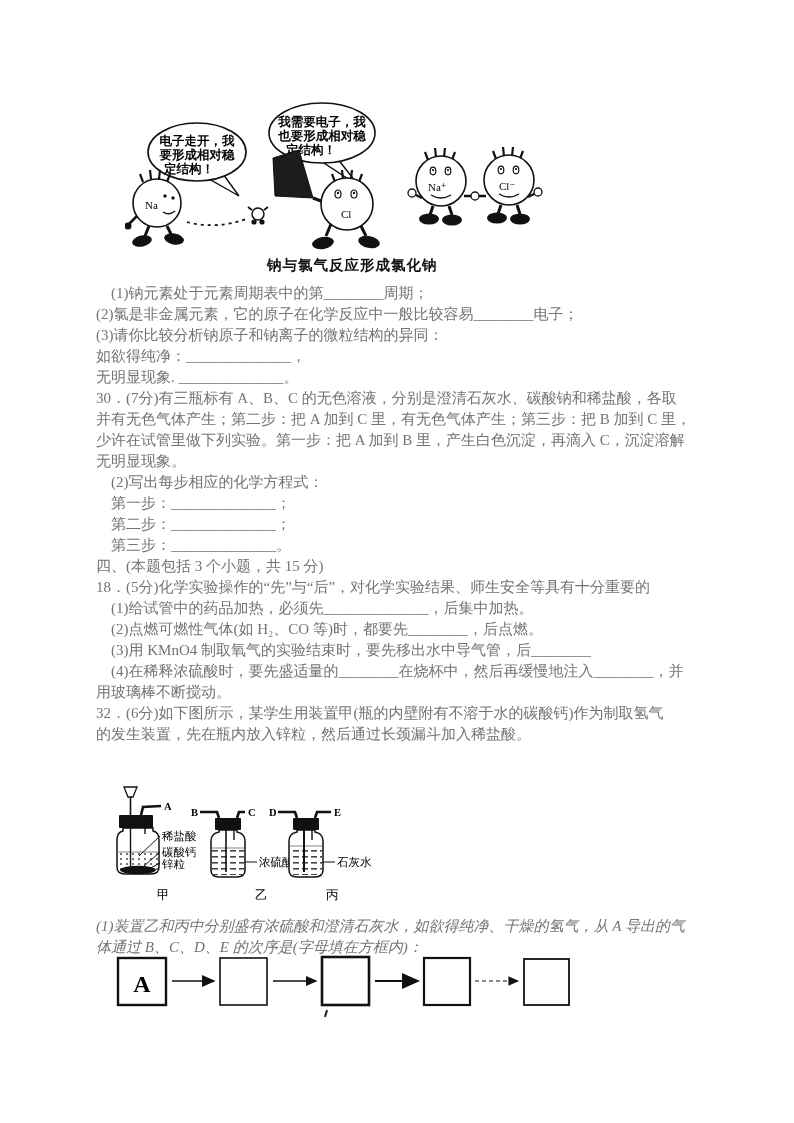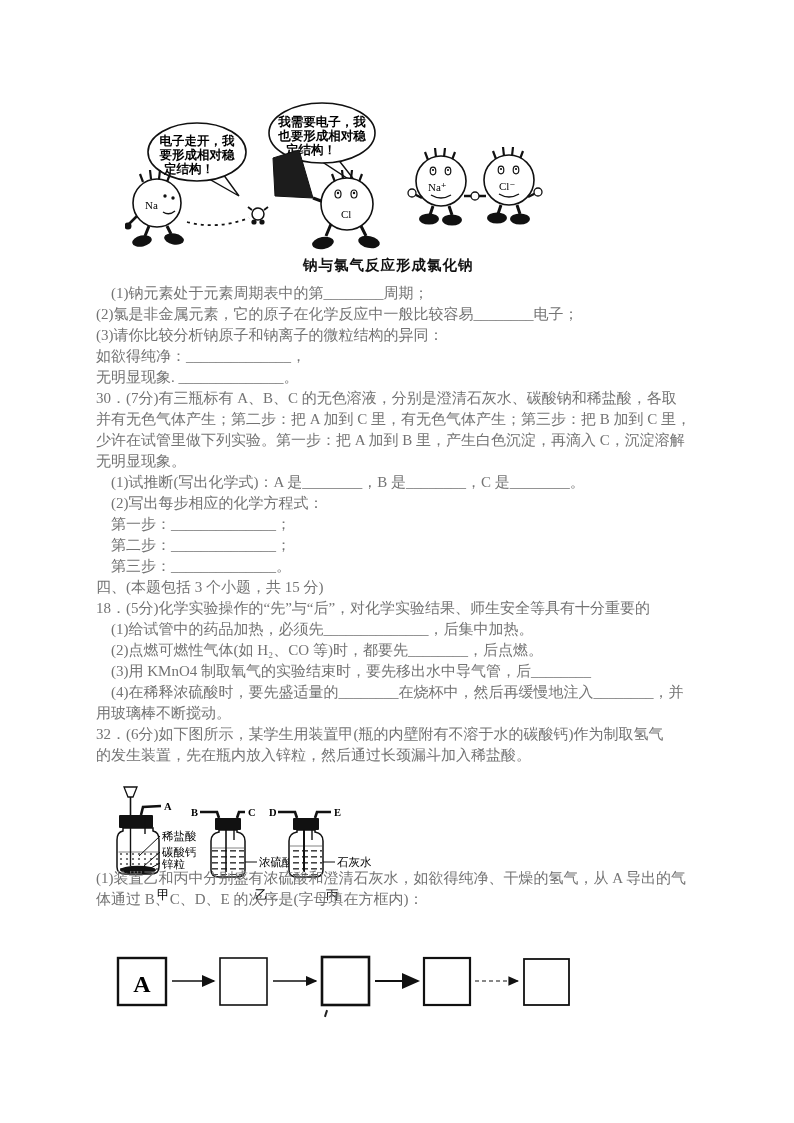--- a/index.html
+++ b/index.html
@@ -4,21 +4,21 @@
 <style>
   html,body{margin:0;padding:0;background:#888;}
   #page{
     position:relative;width:794px;height:1123px;background:#ffffff;
     margin:0 auto;overflow:hidden;
     font-family:"Liberation Serif","DejaVu Serif",serif;color:#111;
   }
   .abs{position:absolute;}
   .tline{height:21px;line-height:21px;font-size:15px;white-space:nowrap;color:#737373;}
   .tline.ind{padding-left:15px;}
-  #caption{font-weight:bold;font-size:14.5px;letter-spacing:1px;margin-left:36px;}
+  #caption{font-weight:bold;font-size:14.5px;letter-spacing:1px;}
   svg text{font-family:"Liberation Serif","DejaVu Serif",serif;}
   .bubble-txt{font-size:12.5px;font-weight:bold;}
   .atom-lbl{font-size:11px;}
   .app-lbl{font-size:11.5px;}
   .app-name{font-size:12.5px;}
   .tube-lbl{font-size:10.5px;font-weight:bold;}
   #ink-speck{width:2px;height:7px;background:#222;transform:rotate(18deg);}
 </style>
 </head>
 <body>
@@ -124,21 +124,20 @@
   <div id="text-block-1" class="abs" style="left:96px;top:283px;width:640px;">
       <div class="tline ind">(1)钠元素处于元素周期表中的第________周期；</div>
       <div class="tline">(2)氯是非金属元素，它的原子在化学反应中一般比较容易________电子；</div>
       <div class="tline">(3)请你比较分析钠原子和钠离子的微粒结构的异同：</div>
       <div class="tline">如欲得纯净：______________，</div>
       <div class="tline">无明显现象. ______________。</div>
       <div class="tline">30．(7分)有三瓶标有 A、B、C 的无色溶液，分别是澄清石灰水、碳酸钠和稀盐酸，各取</div>
       <div class="tline">并有无色气体产生；第二步：把 A 加到 C 里，有无色气体产生；第三步：把 B 加到 C 里，</div>
       <div class="tline">少许在试管里做下列实验。第一步：把 A 加到 B 里，产生白色沉淀，再滴入 C，沉淀溶解</div>
       <div class="tline">无明显现象。</div>
-      <div class="tline ind">(1)试推断(写出化学式)：A 是________，B 是________，C 是________。</div>
       <div class="tline ind">(2)写出每步相应的化学方程式：</div>
       <div class="tline ind">第一步：______________；</div>
       <div class="tline ind">第二步：______________；</div>
       <div class="tline ind">第三步：______________。</div>
       <div class="tline">四、(本题包括 3 个小题，共 15 分)</div>
       <div class="tline">18．(5分)化学实验操作的“先”与“后”，对化学实验结果、师生安全等具有十分重要的</div>
       <div class="tline ind">(1)给试管中的药品加热，必须先______________，后集中加热。</div>
       <div class="tline ind">(2)点燃可燃性气体(如 H₂、CO 等)时，都要先________，后点燃。</div>
       <div class="tline ind">(3)用 KMnO4 制取氧气的实验结束时，要先移出水中导气管，后________</div>
       <div class="tline ind">(4)在稀释浓硫酸时，要先盛适量的________在烧杯中，然后再缓慢地注入________，并</div>
@@ -202,21 +201,21 @@
       <rect x="195" y="64" width="32" height="29" fill="url(#dashpat)"></rect>
       <path d="M195,64 L227,64" stroke="#666" stroke-width="0.8"></path>
       <path d="M209,48 L209,90" stroke="#111" stroke-width="2"></path>
       <path d="M217,48 L217,58" stroke="#111" stroke-width="1.4"></path>
       <path d="M228,80 L240,80" stroke="#111" stroke-width="1"></path>
       <text class="app-lbl" x="242" y="84">石灰水</text>
       <text class="app-name" x="231" y="117">丙</text>
     </g>
   </svg>
 
-  <div id="text-block-2" class="abs" style="left:96px;top:868px;width:640px;">
+  <div id="text-block-2" class="abs" style="left:96px;top:916px;width:640px;font-style:italic;">
       <div class="tline">(1)装置乙和丙中分别盛有浓硫酸和澄清石灰水，如欲得纯净、干燥的氢气，从 A 导出的气</div>
       <div class="tline">体通过 B、C、D、E 的次序是(字母填在方框内)：</div>
     </div>
 
   <svg class="abs" style="left:95px;top:952px;" width="520" height="60" viewBox="0 0 520 60">
     <defs>
       <marker id="arrow" markerWidth="9" markerHeight="8" refX="8" refY="4" orient="auto">
         <polygon points="0,0 9,4 0,8" fill="#111"></polygon>
       </marker>
     </defs>

